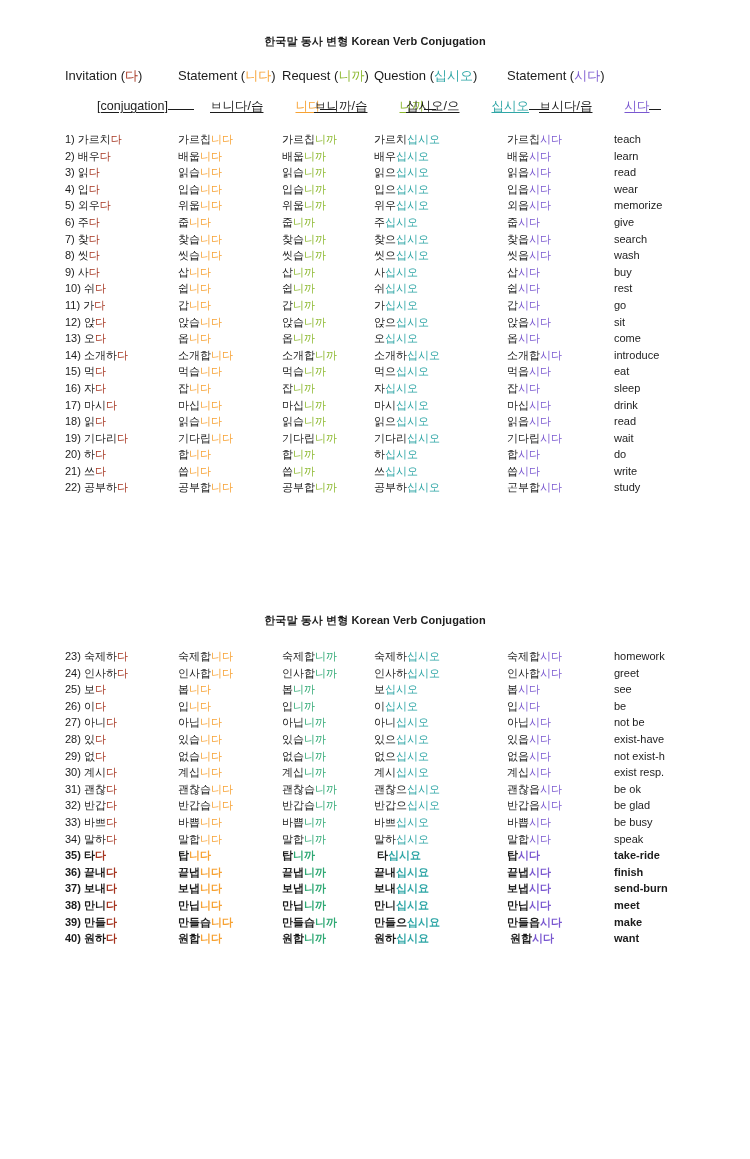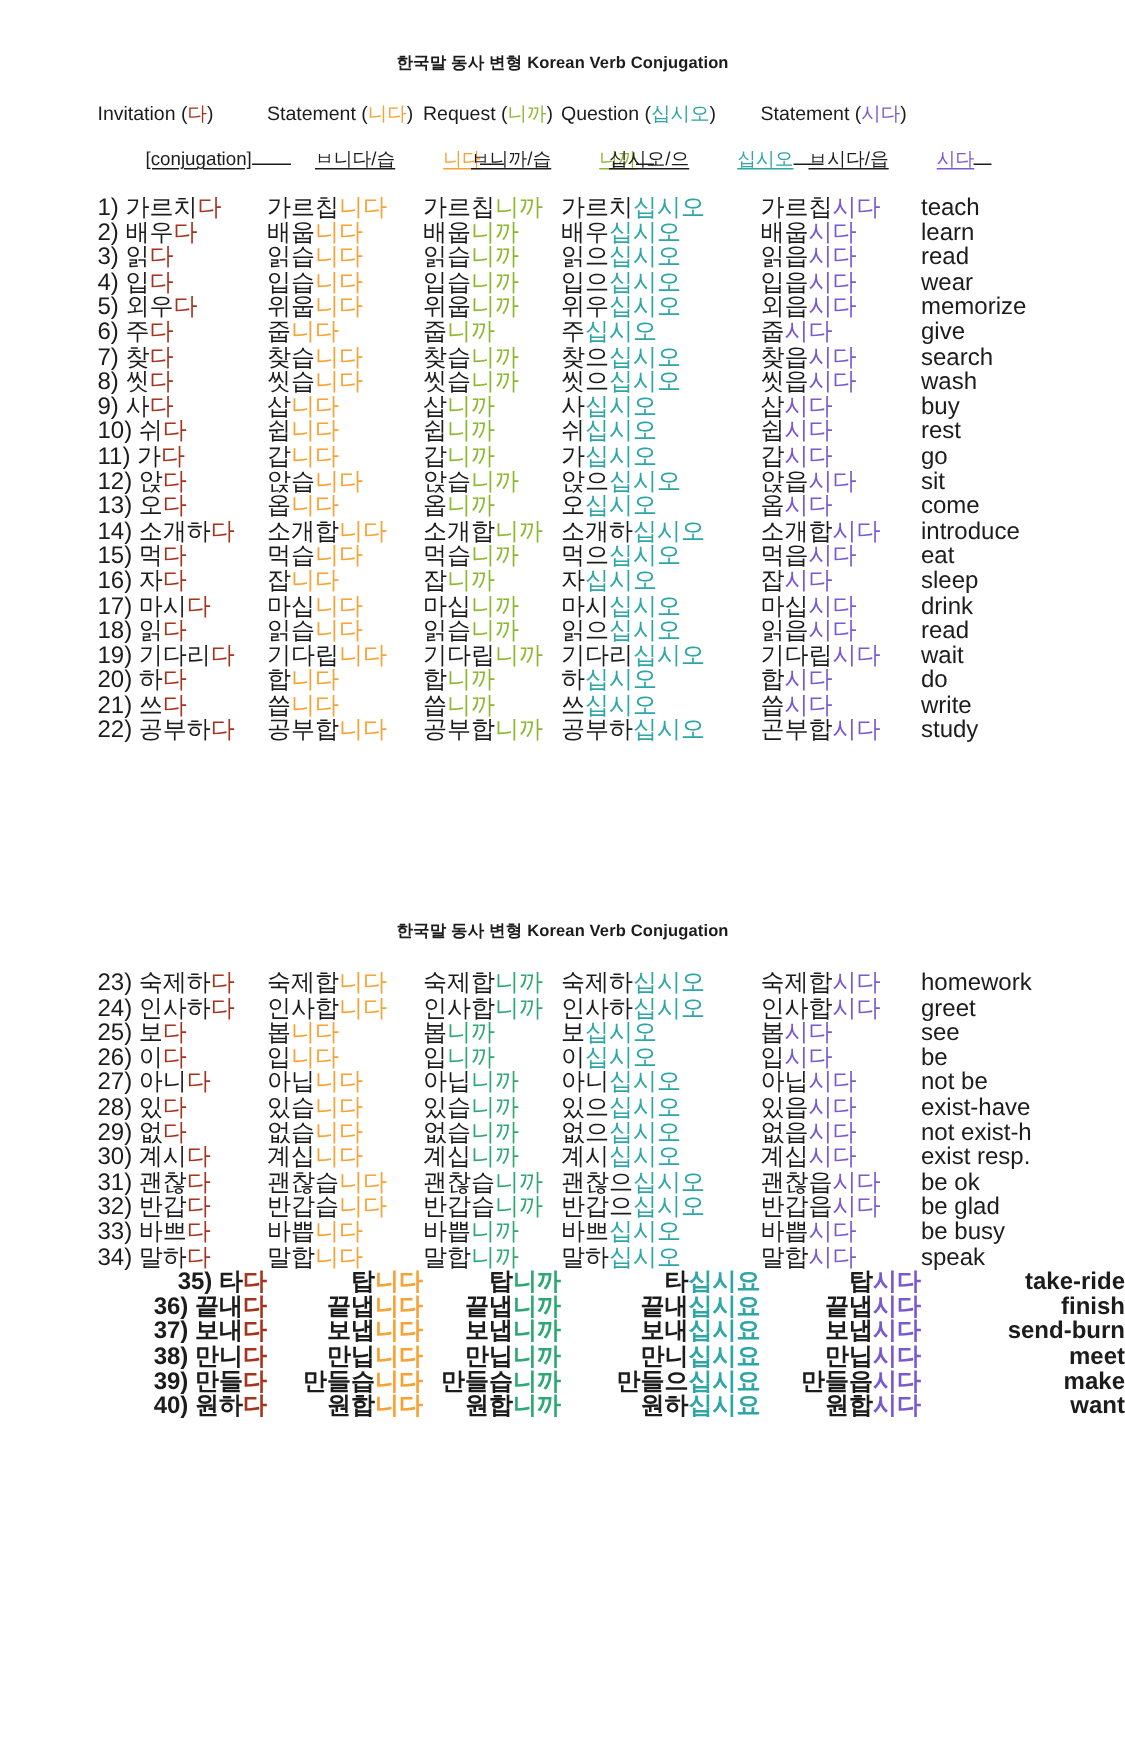--- a/index.html
+++ b/index.html
@@ -23,22 +23,22 @@
     padding-left: 65px;
     white-space: pre;
   }
   .cell { overflow: visible; }
 
   .header-row { position: absolute; top: 68px; left: 0; width: 750px; font-size: 13px; line-height: 16px; }
   .conj-row   { position: absolute; top: 96px; left: 0; width: 750px; font-size: 12.5px; line-height: 16px; }
 
   #rows1 { position: absolute; top: 131px; left: 0; width: 750px; }
   #rows2 { position: absolute; top: 648px; left: 0; width: 750px; }
-  .row { height: 16.6px; line-height: 16.6px; font-size: 16px; }
-  .row.bold { font-weight: bold; text-align: right; }
+  .row { height: 16.6px; line-height: 16.6px; font-size: 11px; }
+  .row.bold { font-weight: bold; }
 
   .c-dict { color: var(--col-dict); }
   .c-stmt { color: var(--col-stmt); }
   .c-q1   { color: var(--col-q1); }
   .c-q2   { color: var(--col-q2); }
   .c-req  { color: var(--col-req); }
   .c-inv  { color: var(--col-inv); }
 
   .useg { text-decoration: underline; text-underline-offset: 2px; text-decoration-thickness: 1px; margin-left: 32px; }
   .tail { display: inline-block; border-bottom: 1px solid var(--text, #1c1c1c); height: 13px; vertical-align: baseline; }

